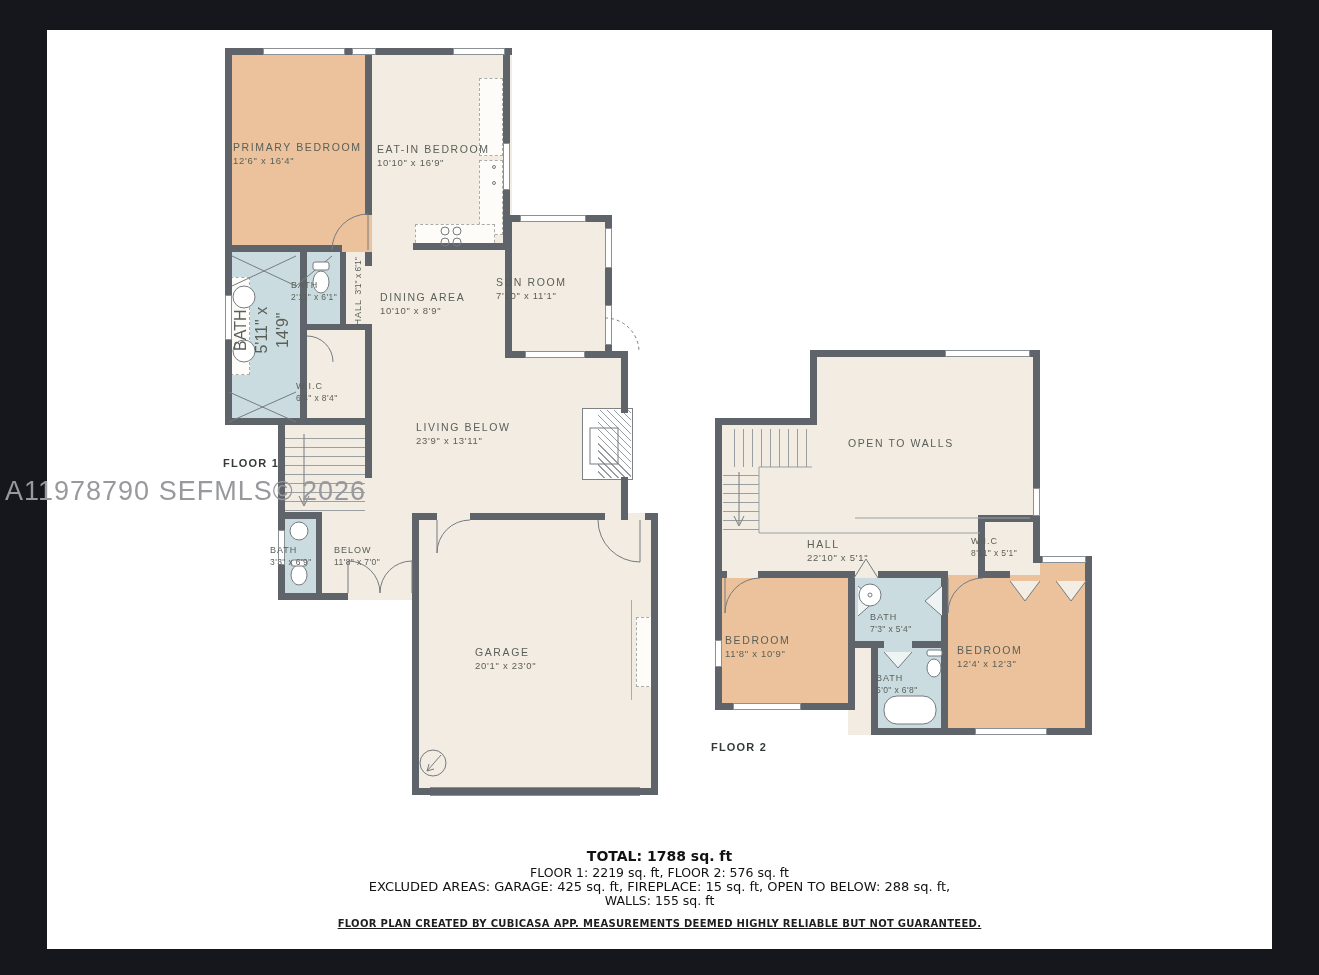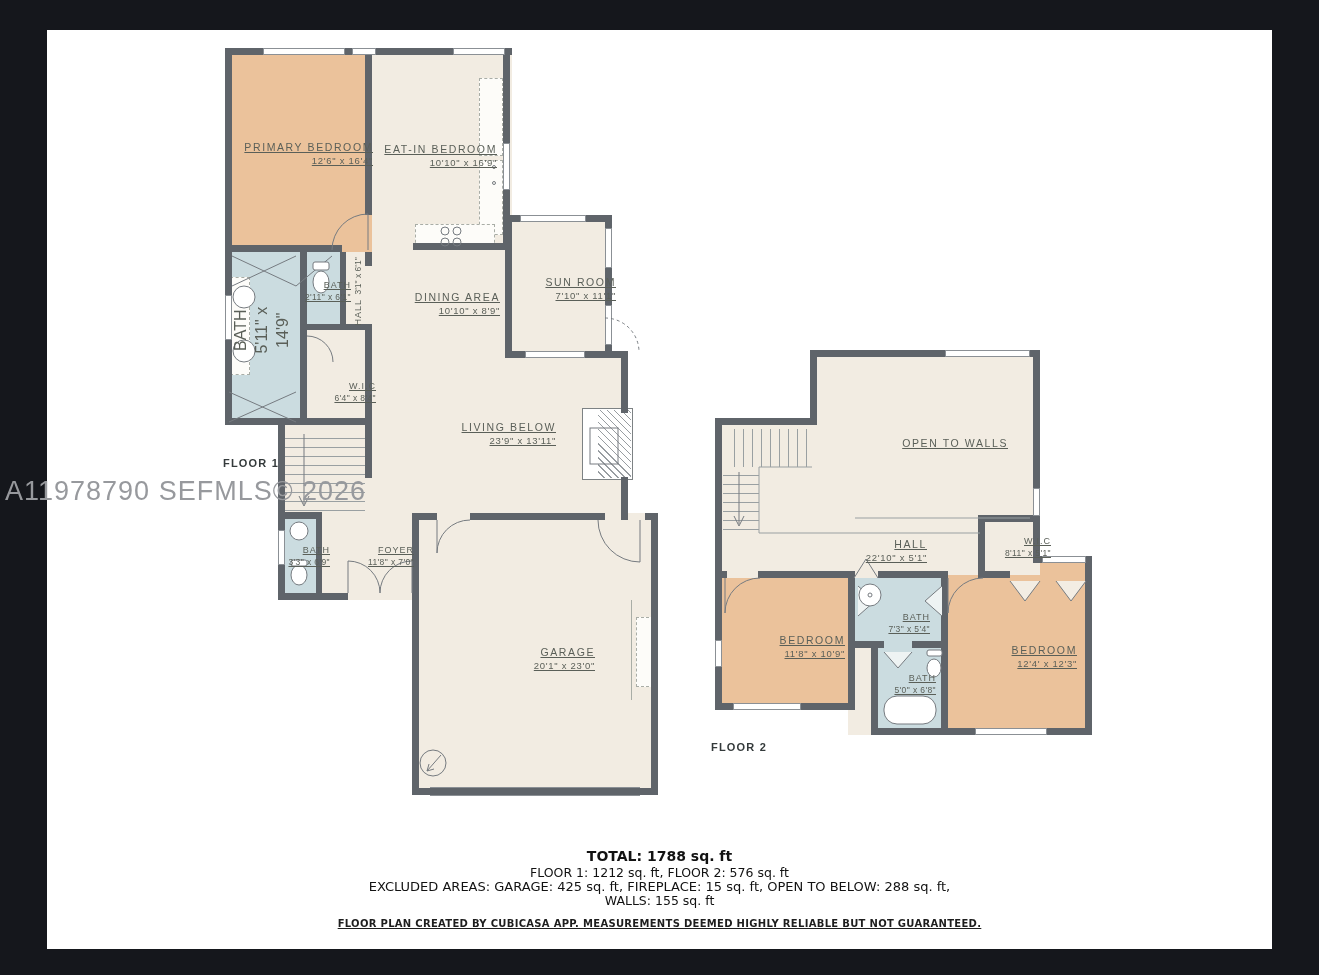--- a/index.html
+++ b/index.html
@@ -10,21 +10,21 @@
   body{width:1319px;height:975px;background:var(--bg);position:relative;overflow:hidden;
        font-family:"Liberation Sans",sans-serif;}
   .sheet{position:absolute;left:47px;top:30px;width:1225px;height:919px;background:var(--sheet);}
   .room{position:absolute;}
   .cream{background:var(--cream);}
   .peach{background:var(--peach);}
   .blue{background:var(--blue);}
   .w{position:absolute;background:var(--wall);}
   .win{position:absolute;background:#fff;border:1px solid var(--thin);box-sizing:border-box;}
   .counter{position:absolute;background:#fdfcf9;border:1px dashed #a9ada6;box-sizing:border-box;}
-  .lbl{position:absolute;color:var(--label);text-align:right;line-height:1.3;text-decoration:underline;}
+  .lbl{position:absolute;color:var(--label);text-align:left;line-height:1.3;}
   .lbl .nm{display:block;font-size:10.5px;letter-spacing:1.6px;white-space:nowrap;}
   .lbl .dm{display:block;font-size:9.5px;letter-spacing:.7px;white-space:nowrap;}
   .lbl.sm .nm{font-size:9px;letter-spacing:1px;}
   .lbl.sm .dm{font-size:8.5px;letter-spacing:.4px;}
   .vwrap{position:absolute;display:flex;align-items:center;justify-content:center;}
   .vwrap .inner{transform:rotate(-90deg);text-align:center;color:var(--label);line-height:1.3;}
   .floorlbl{position:absolute;font-size:11px;font-weight:700;letter-spacing:1.2px;color:#343a3b;}
   .st1{position:absolute;left:285px;top:430px;width:80px;height:84px;
        background:repeating-linear-gradient(to bottom,transparent 0 8px,#9aa0a2 8px 9px);}
   .st2a{position:absolute;left:726px;top:429px;width:86px;height:38px;
@@ -252,21 +252,21 @@
 </div>
 <div class="lbl" style="left:416px;top:421px;width:140px">
   <span class="nm">LIVING BELOW</span>
   <span class="dm">23'9" x 13'11"</span>
 </div>
 <div class="lbl sm" style="left:270px;top:545px;width:60px">
   <span class="nm">BATH</span>
   <span class="dm">3'3" x 6'9"</span>
 </div>
 <div class="lbl sm" style="left:334px;top:545px;width:80px">
-  <span class="nm">FOYER</span>
+  <span class="nm">BELOW</span>
   <span class="dm">11'8" x 7'0"</span>
 </div>
 <div class="lbl" style="left:475px;top:646px;width:120px">
   <span class="nm">GARAGE</span>
   <span class="dm">20'1" x 23'0"</span>
 </div>
 <div class="floorlbl" style="left:223px;top:457px">FLOOR 1</div>
 
 <div class="lbl" style="left:848px;top:437px;width:160px">
   <span class="nm">OPEN TO WALLS</span>
@@ -292,16 +292,16 @@
   <span class="dm">5'0" x 6'8"</span>
 </div>
 <div class="lbl" style="left:957px;top:644px;width:120px">
   <span class="nm">BEDROOM</span>
   <span class="dm">12'4' x 12'3"</span>
 </div>
 <div class="floorlbl" style="left:711px;top:741px">FLOOR 2</div>
 
 <div class="watermark">A11978790  SEFMLS© 2026</div>
 <div class="summary total">TOTAL: 1788 sq. ft</div>
-<div class="summary l2">FLOOR 1: 1212 sq. ft, FLOOR 2: 576 sq. ft</div>
+<div class="summary l2">FLOOR 1: 2219 sq. ft, FLOOR 2: 576 sq. ft</div>
 <div class="summary l3">EXCLUDED AREAS: GARAGE: 425 sq. ft, FIREPLACE: 15 sq. ft, OPEN TO BELOW: 288 sq. ft,</div>
 <div class="summary l4">WALLS: 155 sq. ft</div>
 <div class="summary disc">FLOOR PLAN CREATED BY CUBICASA APP. MEASUREMENTS DEEMED HIGHLY RELIABLE BUT NOT GUARANTEED.</div>
 
 </body></html>

